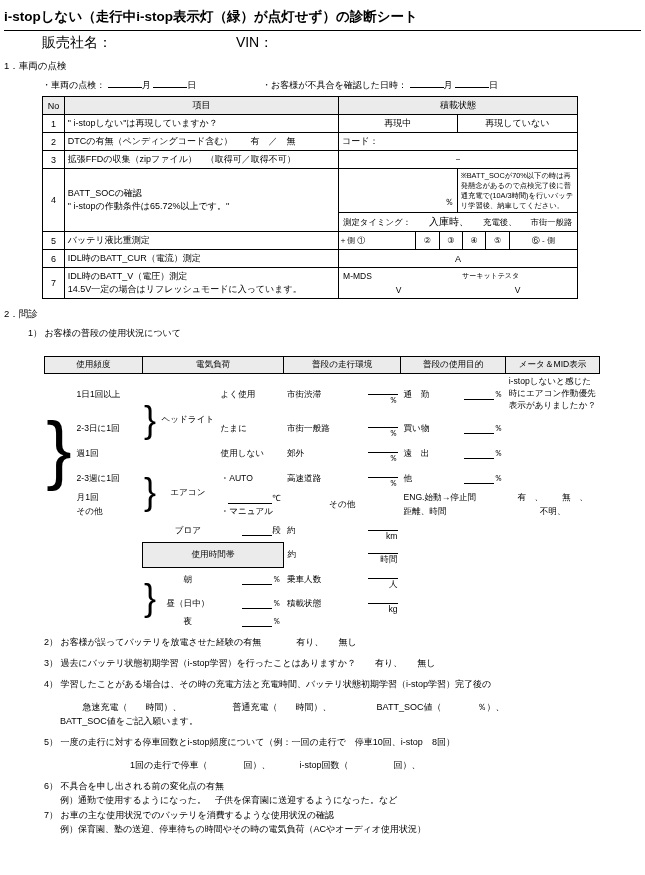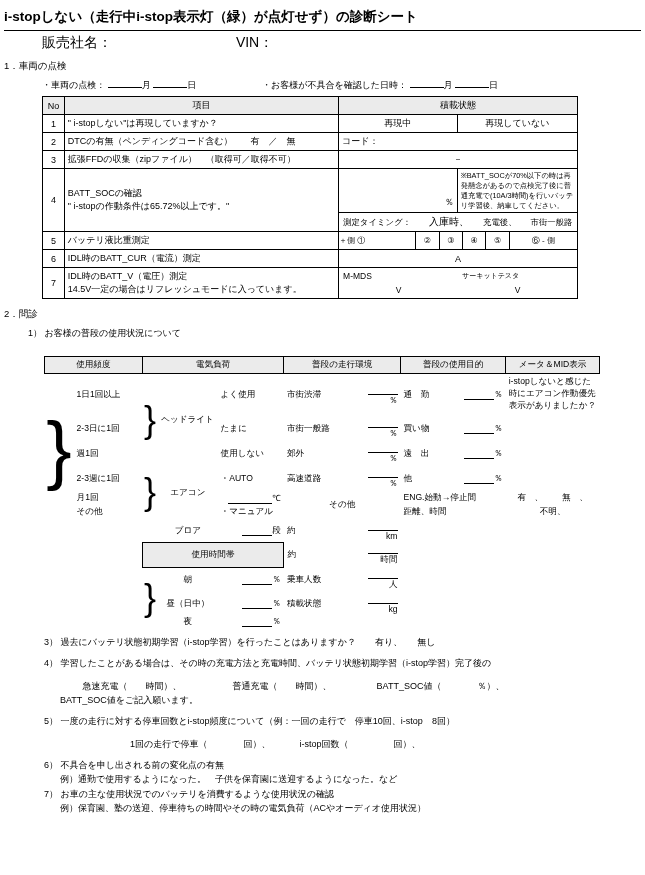--- a/index.html
+++ b/index.html
@@ -263,21 +263,21 @@
 
     <tr>
       <td class="nb" style="border-left:1px solid #000;text-align:center;padding:0" rowspan="6">
         <div class="brace" style="font-size:76px;line-height:0.75;transform:translateY(2px)">}</div>
       </td>
       <td class="nb" style="border-top:1px solid #000;padding:1px 3px">1日1回以上</td>
 
       <td class="nb" style="border-top:1px solid #000;border-left:1px solid #000;text-align:center;padding:0" rowspan="3">
         <div class="brace" style="font-size:36px;line-height:0.8">}</div>
       </td>
-      <td class="nb" style="border-top:1px solid #000;text-align:left" rowspan="3">ヘッドライト</td>
+      <td class="nb" style="border-top:1px solid #000;text-align:center" rowspan="3">ヘッドライト</td>
       <td class="nb" style="border-top:1px solid #000;border-left:1px solid #000;padding:15px 3px">よく使用</td>
 
       <td class="nb" style="border-top:1px solid #000;border-left:1px solid #000;padding:1px 3px">市街渋滞</td>
       <td class="nb r" style="border-top:1px solid #000"><span class="ul">&nbsp;</span><span>％</span></td>
 
       <td class="nb" style="border-top:1px solid #000;border-left:1px solid #000;padding:1px 3px">通　勤</td>
       <td class="nb r" style="border-top:1px solid #000"><span class="ul">&nbsp;</span><span>％</span></td>
 
       <td class="nb" style="border-top:1px solid #000;border-left:1px solid #000;border-right:1px solid #000;vertical-align:top;padding:2px 3px;line-height:1.35" rowspan="4">i-stopしないと感じた時にエアコン作動優先表示がありましたか？</td>
     </tr>
@@ -391,20 +391,28 @@
 
       <td class="nb" style="border-left:1px solid #000;border-bottom:1px solid #000"></td>
       <td class="nb" style="border-bottom:1px solid #000"></td>
       <td class="nb" style="border-left:1px solid #000;border-right:1px solid #000;border-bottom:1px solid #000" colspan="3"></td>
     </tr>
   </tbody>
     </table>
 
   <div class="qlist">
 
+    <div class="qitem">
+      <span>2）</span>
+      <span>お客様が誤ってバッテリを放電させた経験の有無</span>
+      <span style="display:inline-block;width:30px"></span>
+      <span>有り、</span>
+      <span style="display:inline-block;width:10px"></span>
+      <span>無し</span>
+    </div>
 
     <div class="qitem">
       <span>3）</span>
       <span>過去にバッテリ状態初期学習（i-stop学習）を行ったことはありますか？</span>
       <span style="display:inline-block;width:14px"></span>
       <span>有り、</span>
       <span style="display:inline-block;width:10px"></span>
       <span>無し</span>
     </div>
 

